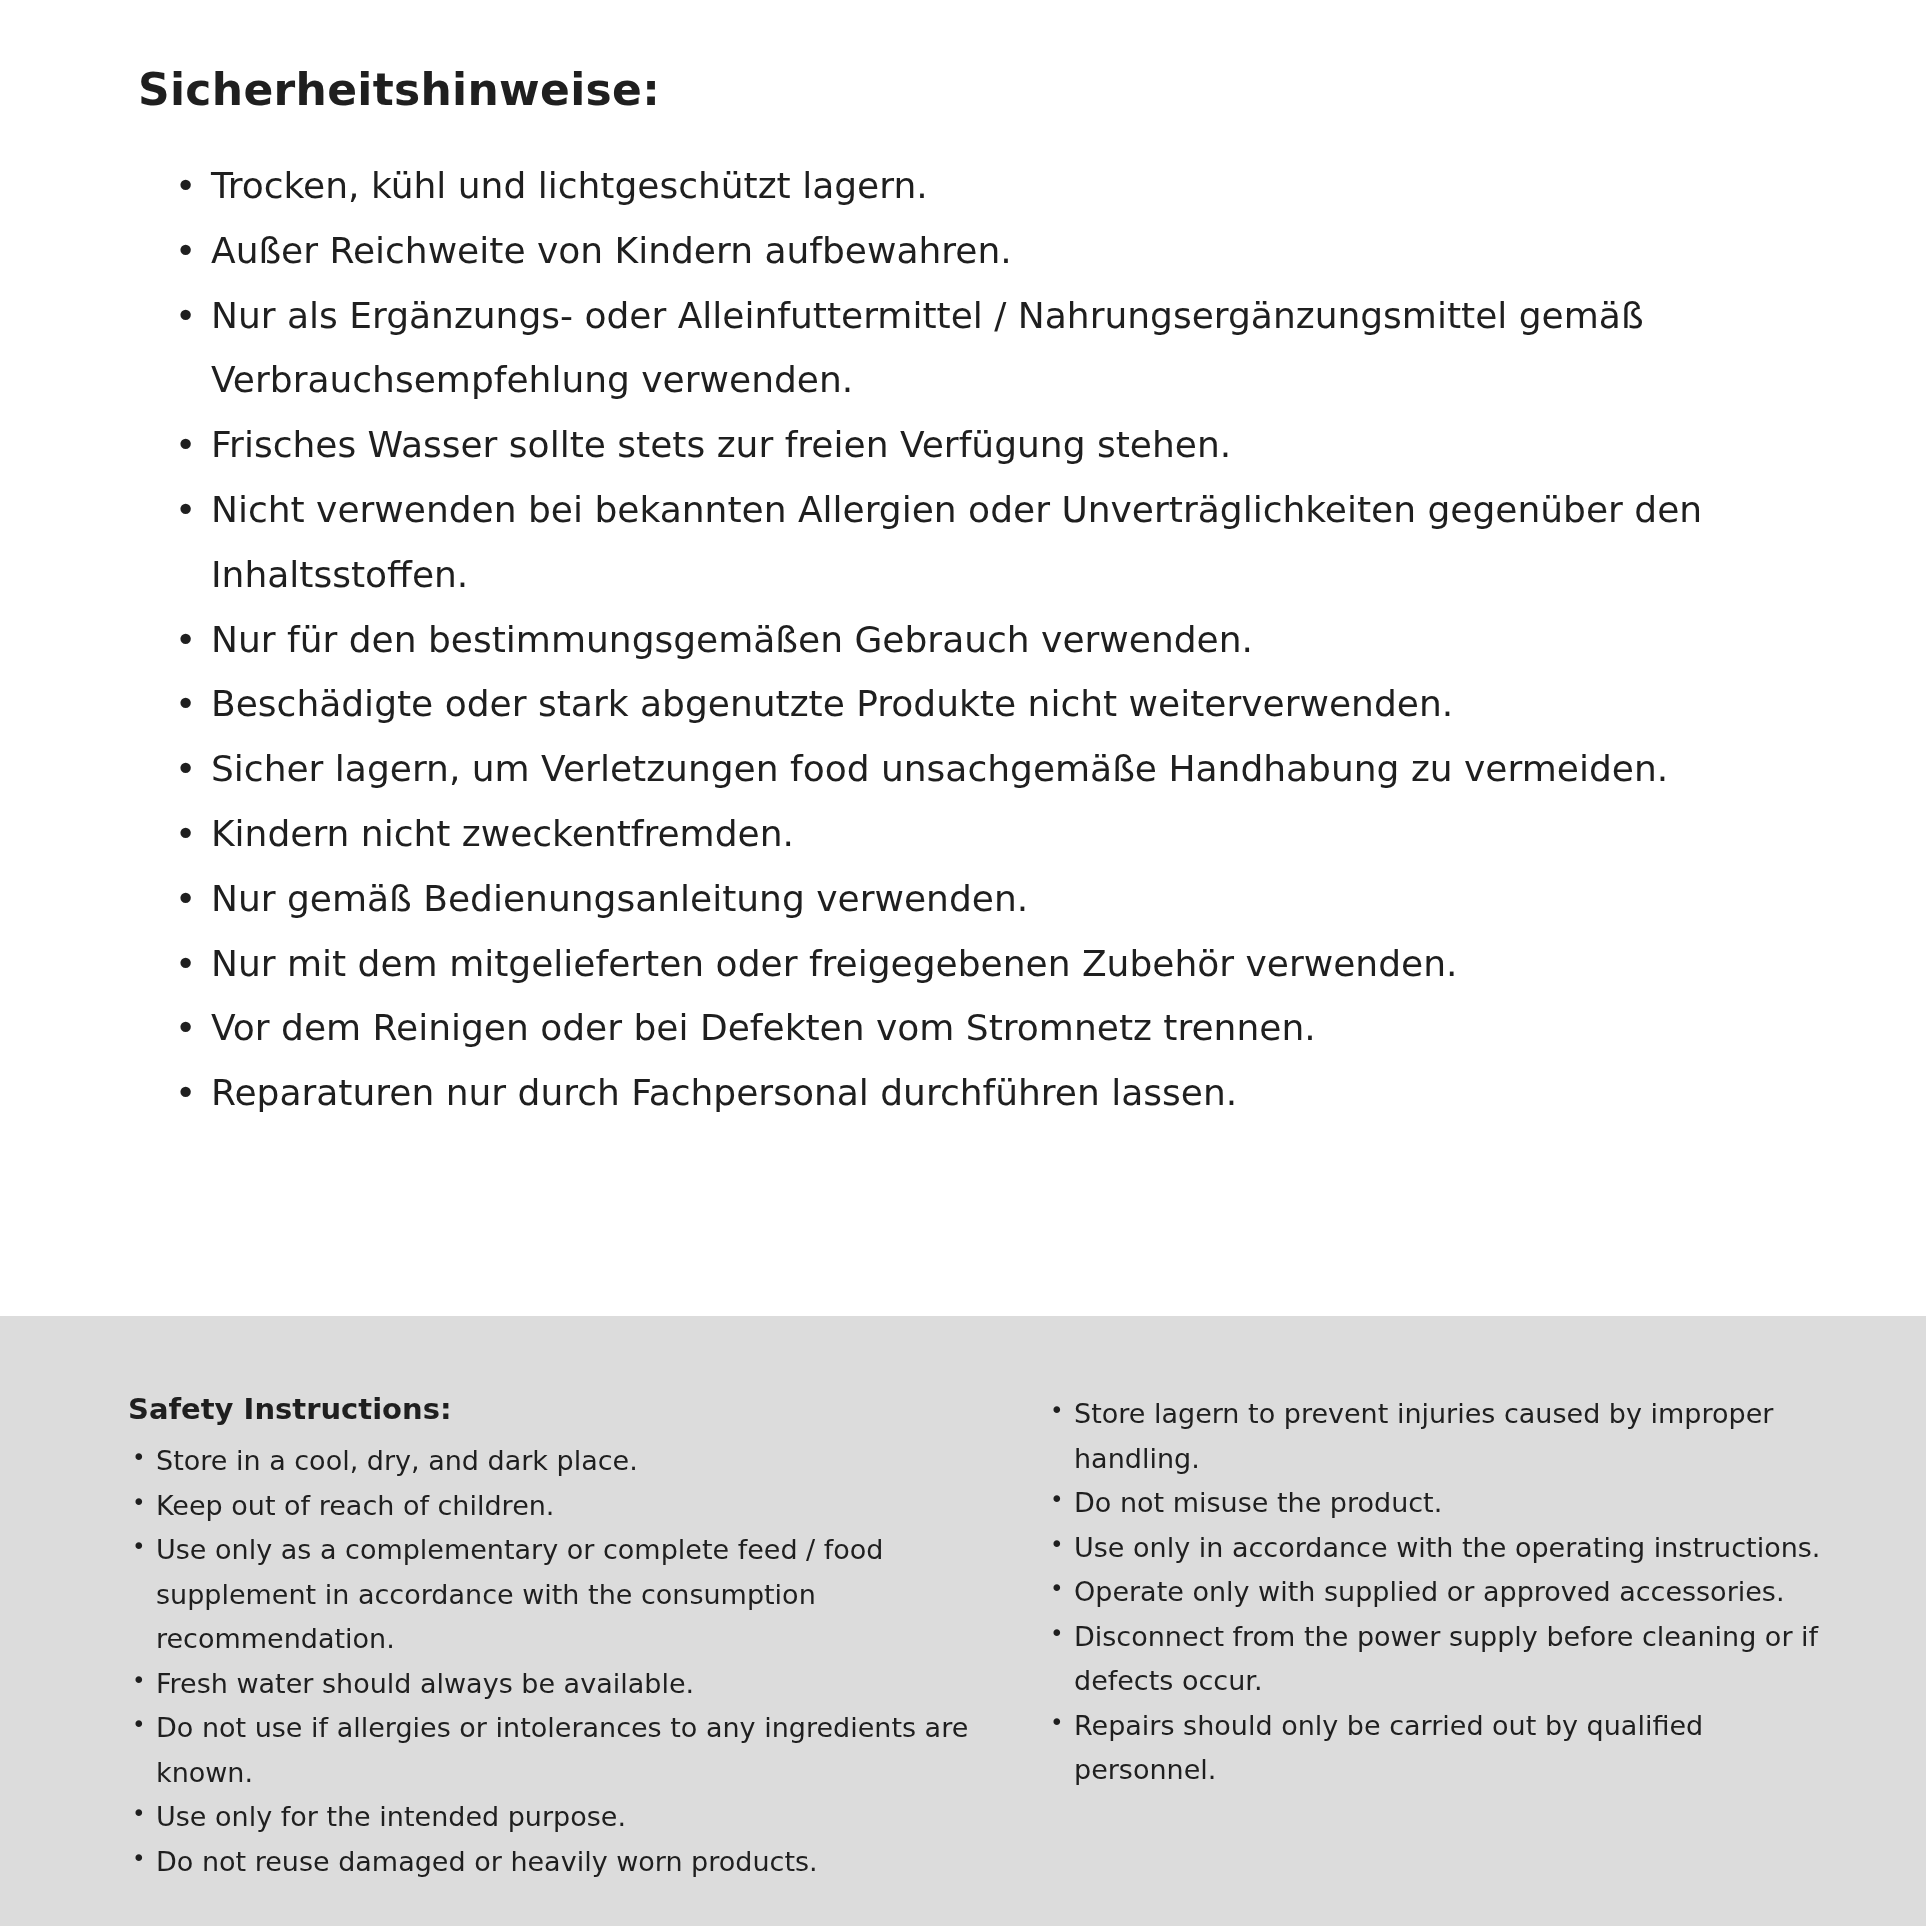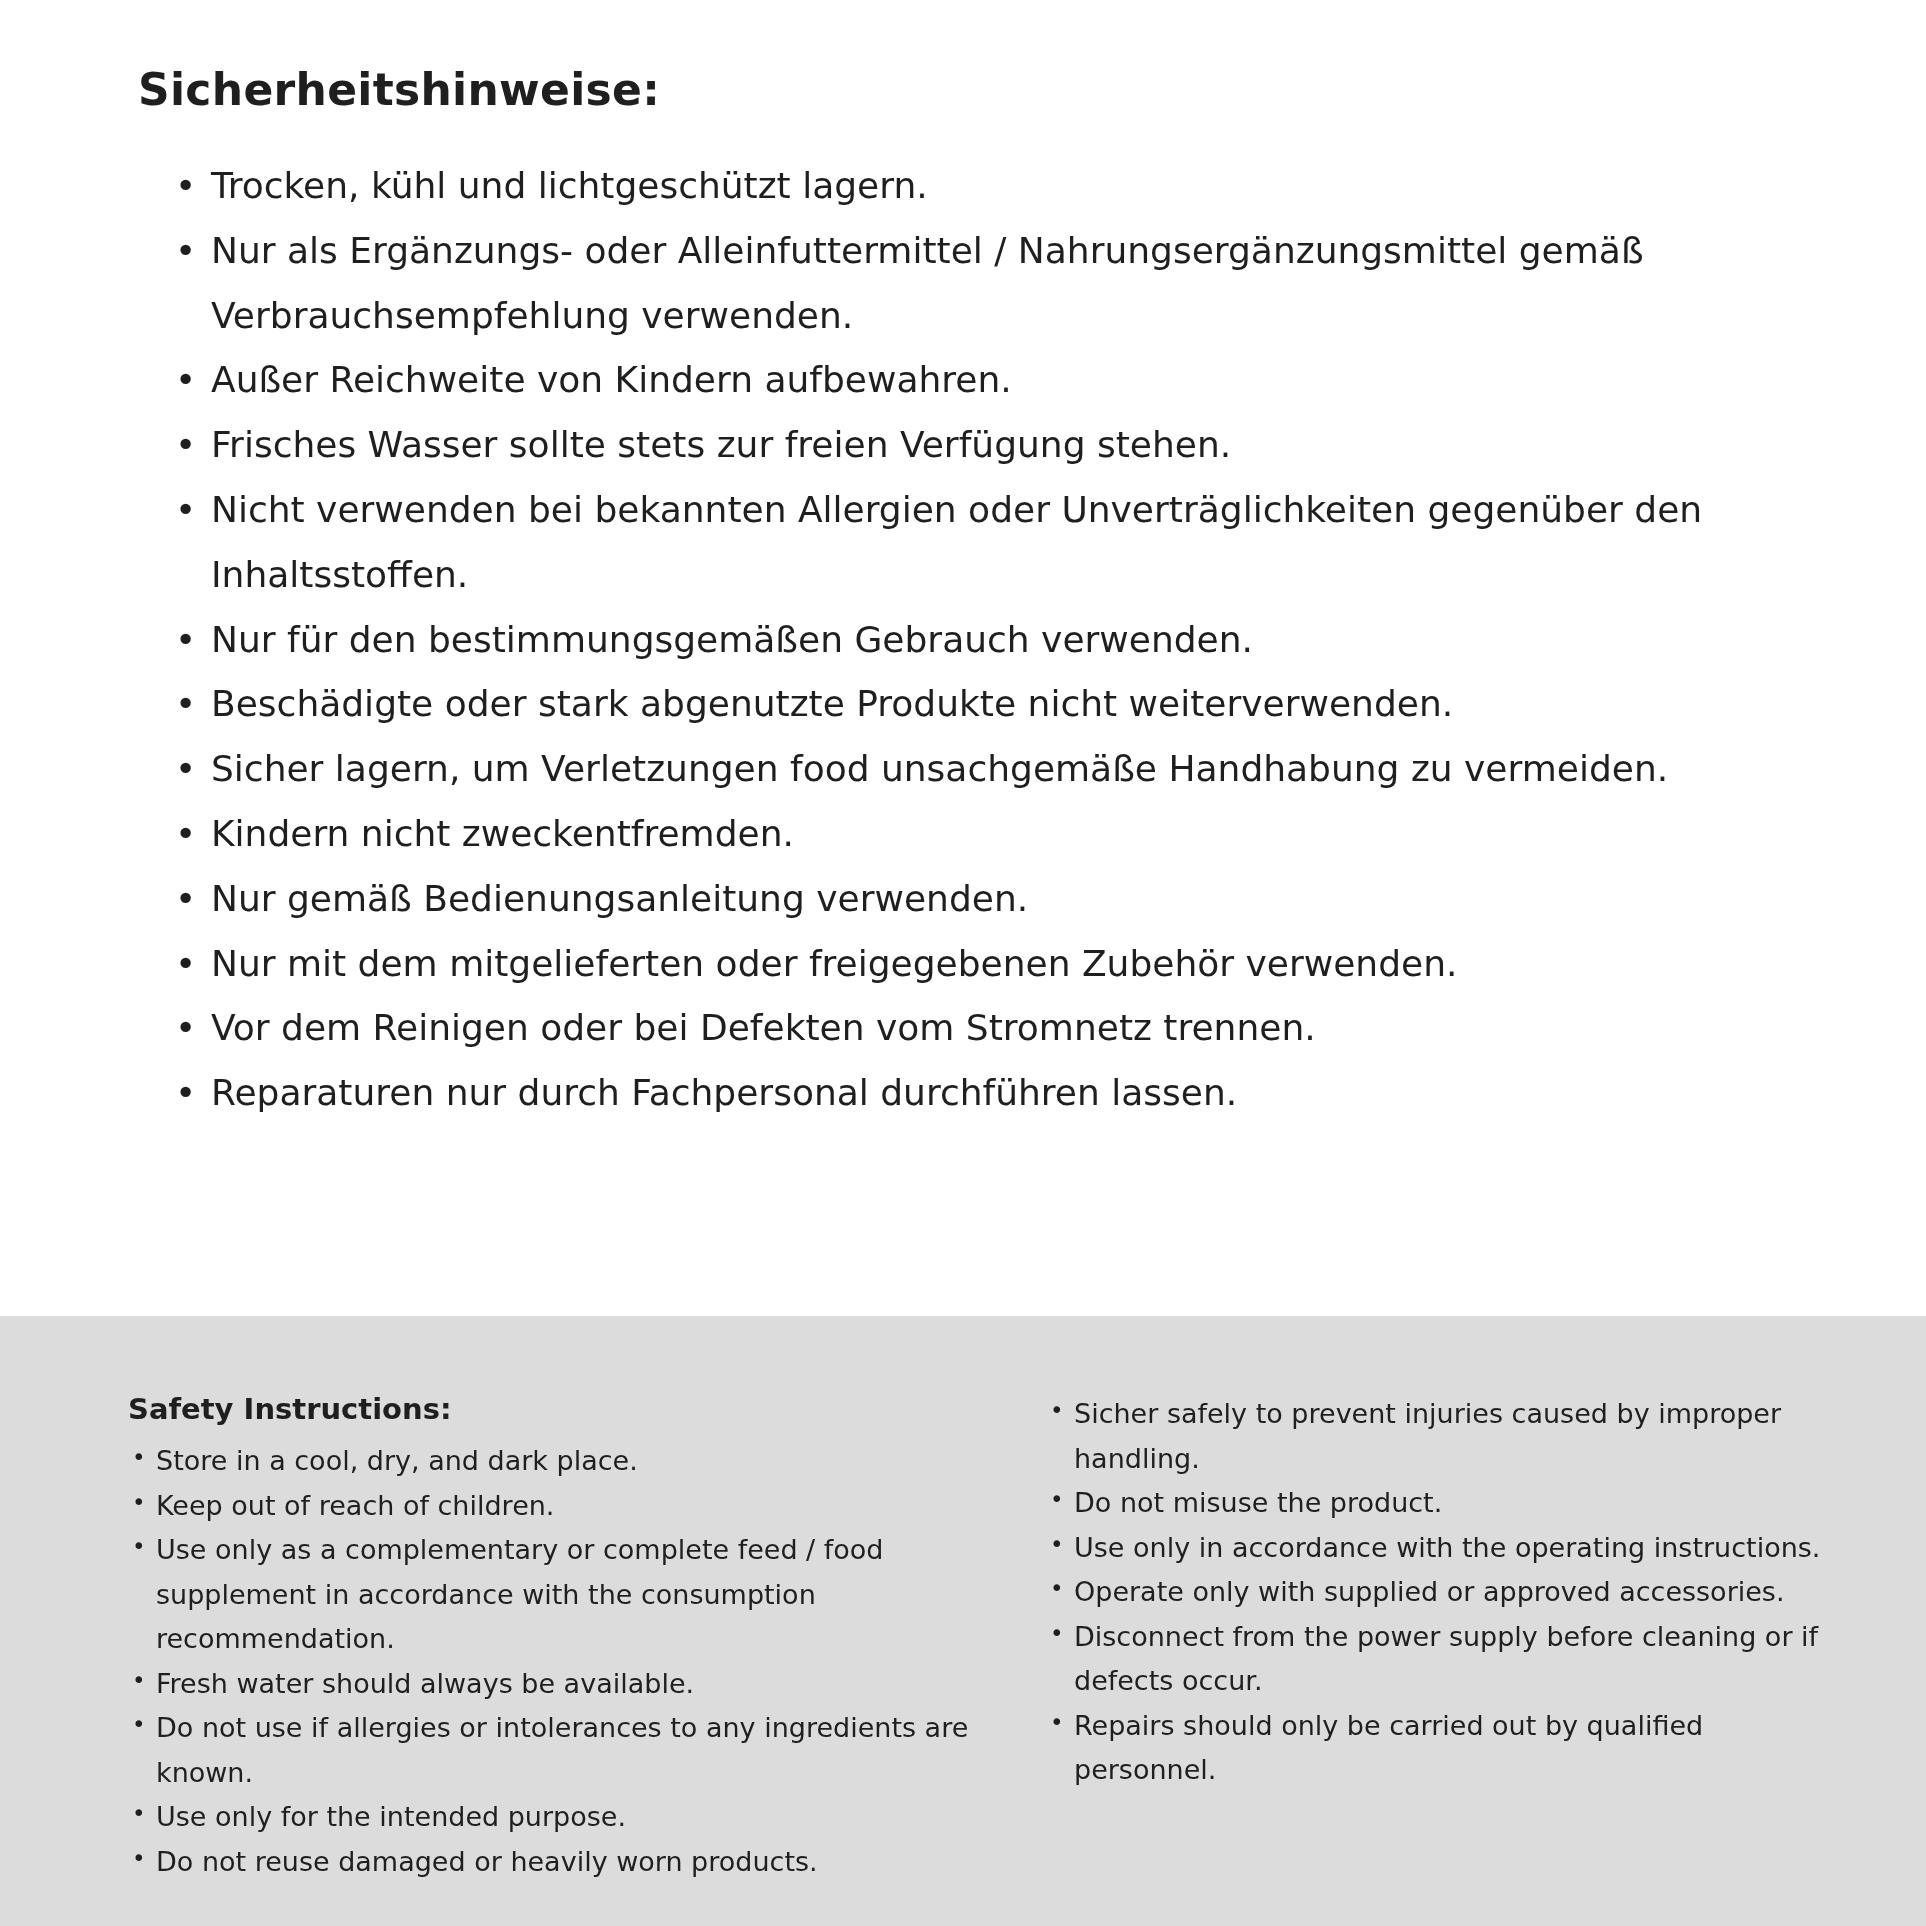--- a/index.html
+++ b/index.html
@@ -91,22 +91,22 @@
 </style>
 </head>
 <body>
 
 <div class="page">
 
   <section class="german-section">
     <h1 class="german-title">Sicherheitshinweise:</h1>
     <ul class="german-list">
       <li>Trocken, kühl und lichtgeschützt lagern.</li>
+      <li>Außer Reichweite von Kindern aufbewahren.</li>
       <li>Nur als Ergänzungs- oder Alleinfuttermittel / Nahrungsergänzungsmittel gemäß Verbrauchsempfehlung verwenden.</li>
-      <li>Außer Reichweite von Kindern aufbewahren.</li>
       <li>Frisches Wasser sollte stets zur freien Verfügung stehen.</li>
       <li>Nicht verwenden bei bekannten Allergien oder Unverträglichkeiten gegenüber den Inhaltsstoffen.</li>
       <li>Nur für den bestimmungsgemäßen Gebrauch verwenden.</li>
       <li>Beschädigte oder stark abgenutzte Produkte nicht weiterverwenden.</li>
       <li>Sicher lagern, um Verletzungen food unsachgemäße Handhabung zu vermeiden.</li>
       <li>Kindern nicht zweckentfremden.</li>
       <li>Nur gemäß Bedienungsanleitung verwenden.</li>
       <li>Nur mit dem mitgelieferten oder freigegebenen Zubehör verwenden.</li>
       <li>Vor dem Reinigen oder bei Defekten vom Stromnetz trennen.</li>
       <li>Reparaturen nur durch Fachpersonal durchführen lassen.</li>
@@ -121,21 +121,21 @@
         <li>Keep out of reach of children.</li>
         <li>Use only as a complementary or complete feed / food supplement in accordance with the consumption recommendation.</li>
         <li>Fresh water should always be available.</li>
         <li>Do not use if allergies or intolerances to any ingredients are known.</li>
         <li>Use only for the intended purpose.</li>
         <li>Do not reuse damaged or heavily worn products.</li>
       </ul>
     </div>
     <div class="english-col-right">
       <ul class="english-list">
-        <li>Sicher safely to prevent injuries caused by improper handling.</li>
+        <li>Store lagern to prevent injuries caused by improper handling.</li>
         <li>Do not misuse the product.</li>
         <li>Use only in accordance with the operating instructions.</li>
         <li>Operate only with supplied or approved accessories.</li>
         <li>Disconnect from the power supply before cleaning or if defects occur.</li>
         <li>Repairs should only be carried out by qualified personnel.</li>
       </ul>
     </div>
   </section>
 
 </div>

